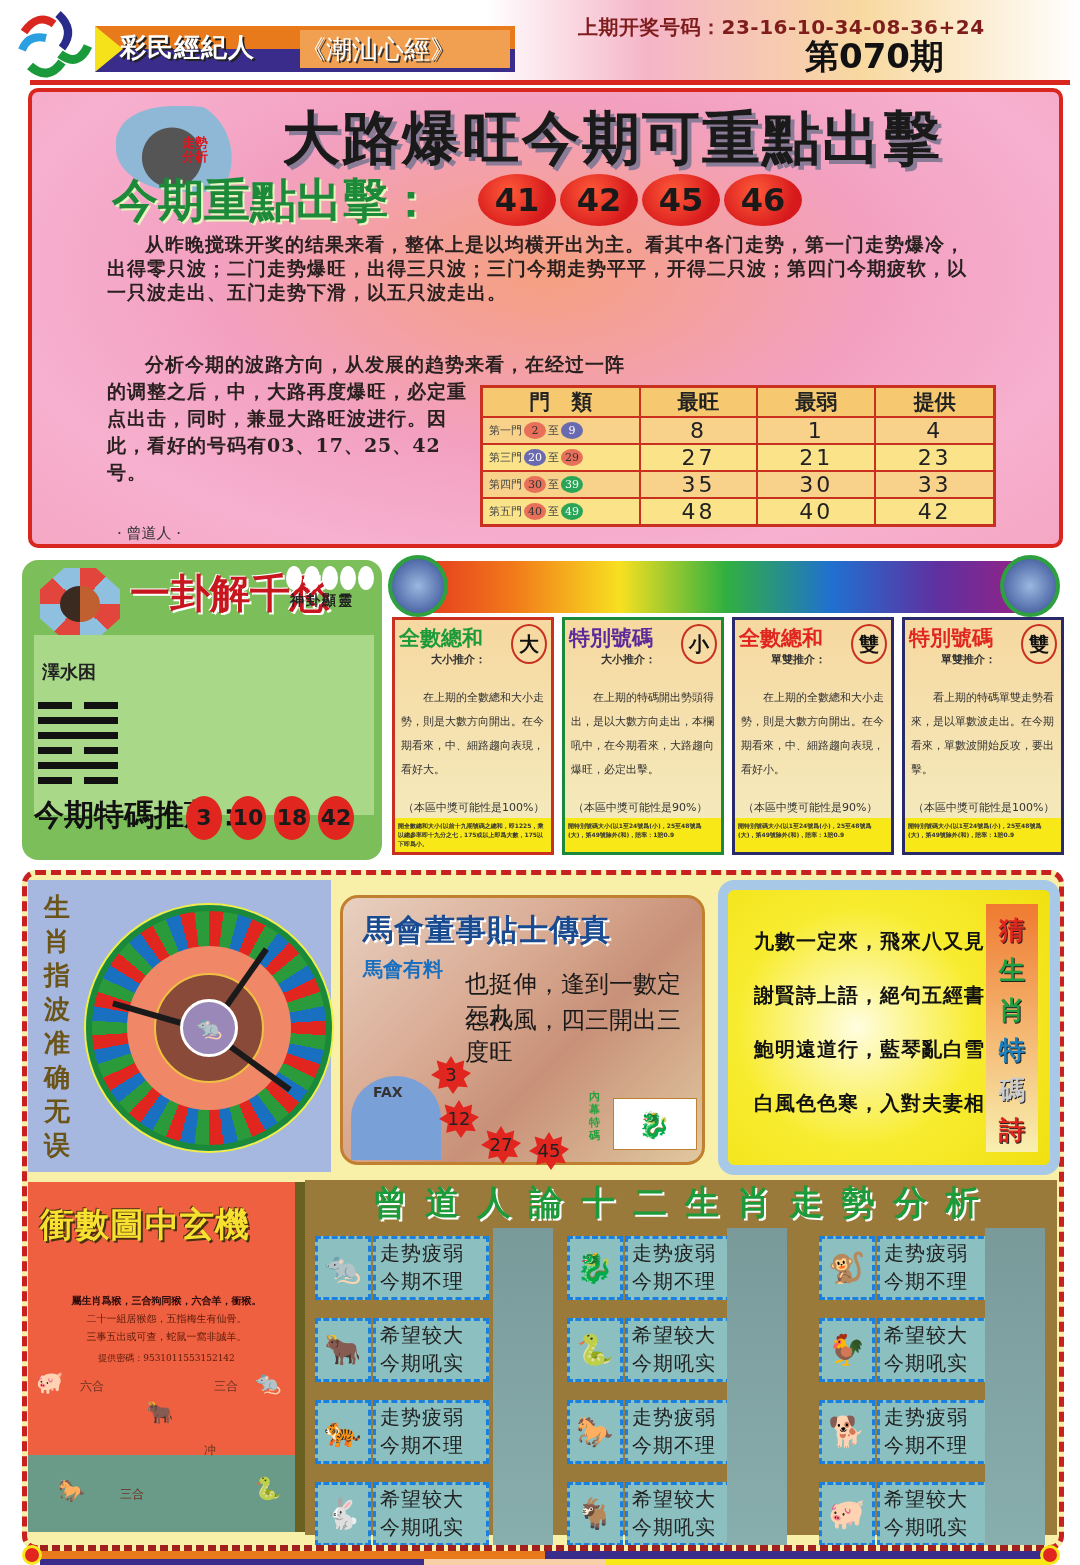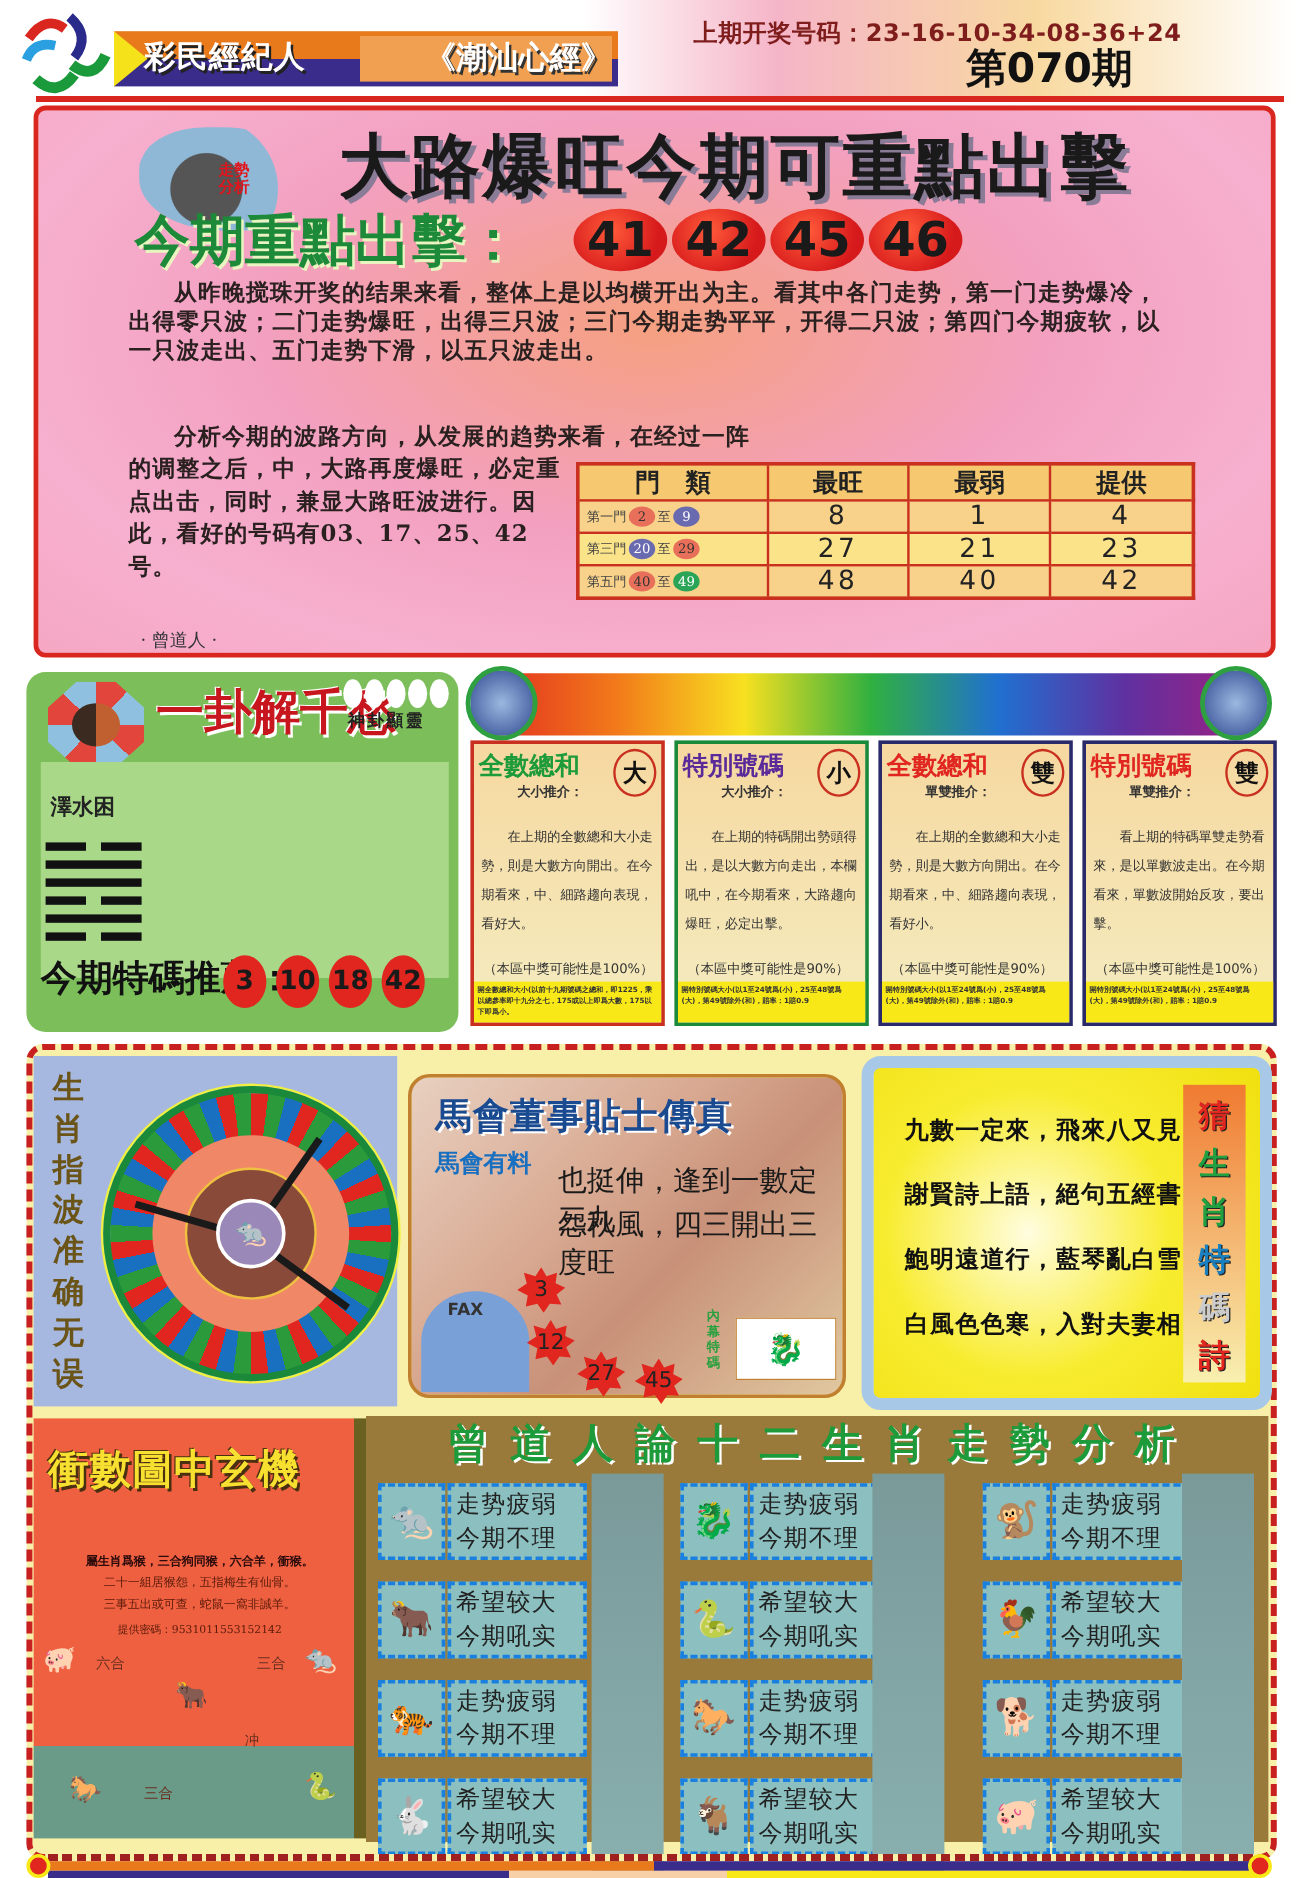--- a/index.html
+++ b/index.html
@@ -4,31 +4,31 @@
 <style>
 *{box-sizing:border-box;margin:0;padding:0}
 body{width:1080px;height:1565px;overflow:hidden;background:#fff;font-family:"DejaVu Sans",sans-serif;position:relative}
 .abs{position:absolute}
 
 #hdr{left:0;top:0;width:1080px;height:85px;background:linear-gradient(90deg,#fff 0%,#fff 45%,#f5b5c8 60%,#f8d9a0 80%,#fff 100%)}
 #logo{left:18px;top:10px;width:78px;height:72px}
 #brandbar{left:95px;top:26px;width:420px;height:46px;background:linear-gradient(180deg,#e87a1c 0 50%,#3a2c8a 50% 100%)}
 #brandbar .tri{position:absolute;left:0;top:0;width:0;height:0;border-top:23px solid transparent;border-bottom:23px solid transparent;border-left:28px solid #f6e21a}
 #brand1{left:120px;top:30px;font-family:"DejaVu Serif",serif;font-weight:bold;font-size:26px;color:#fff;text-shadow:2px 2px 0 #222;letter-spacing:1px}
-#brand2{left:300px;top:30px;width:210px;height:38px;background:#f0a050;font-family:"DejaVu Serif",serif;font-weight:bold;font-size:26px;color:#fff;text-shadow:2px 2px 0 #333;text-align:right;line-height:38px}
+#brand2{left:300px;top:30px;width:210px;height:38px;background:#f0a050;font-family:"DejaVu Serif",serif;font-weight:normal;font-size:26px;color:#fff;text-shadow:2px 2px 0 #333;text-align:left;line-height:38px}
 #lastdraw{left:578px;top:14px;font-size:20px;font-weight:bold;color:#7f1d1d;letter-spacing:0.5px}
 #issue{left:805px;top:34px;font-size:34px;font-weight:bold;color:#111}
 #redline{left:30px;top:80px;width:1040px;height:5px;background:#d9261f}
 
 #s1{left:28px;top:88px;width:1035px;height:460px;border:4px solid #d9261f;border-radius:10px;background:radial-gradient(ellipse at 50% 40%,#f5a080 0%,#f3a0c0 45%,#f7b0cf 75%,#f5a7c3 100%)}
 #s1 .fishicon{left:84px;top:14px;width:140px;height:86px;border-radius:40% 50% 30% 50%;background:radial-gradient(circle at 40% 60%,#555 0 30%,#8fb8d6 31% 60%,transparent 61%)}
 #s1 .fishlbl{left:150px;top:44px;font-size:13px;font-weight:bold;color:#e0141c;line-height:14px;text-align:center}
 #headline{left:250px;top:8px;font-family:"DejaVu Serif",serif;font-weight:bold;font-size:58px;color:#1a1a1a;text-shadow:4px 4px 0 #8a7b96;letter-spacing:2px}
 #hotlbl{left:80px;top:78px;font-family:"DejaVu Serif",serif;font-size:46px;color:#1d8a3a;font-weight:bold;text-shadow:2px 2px 0 #e9f5c0}
-.hotball{position:absolute;top:82px;width:78px;height:52px;border-radius:50%;background:radial-gradient(circle at 40% 35%,#ff5a3a,#d6191b 70%);font-size:40px;font-weight:bold;color:#1a1a1a;text-align:center;line-height:52px;font-family:"DejaVu Sans",sans-serif}
+.hotball{position:absolute;top:82px;width:78px;height:52px;border-radius:50%;background:radial-gradient(circle at 40% 35%,#ff5a3a,#d6191b 70%);font-size:32px;font-weight:bold;color:#1a1a1a;text-align:center;line-height:52px;font-family:"DejaVu Sans",sans-serif}
 .para{position:absolute;font-family:"DejaVu Serif",serif;font-size:19px;font-weight:bold;color:#2a2020;line-height:24px;letter-spacing:1px}
 #sig{left:85px;top:432px;font-size:15px;color:#333;font-family:"DejaVu Serif",serif}
 
 #tbl{left:448px;top:293px;width:516px;border-collapse:collapse;border:3px solid #c9301f}
 #tbl th,#tbl td{border:2px solid #c9301f;text-align:center;height:27px}
 #tbl th{background:#f6c870;font-size:21px;font-weight:bold;color:#222;font-family:"DejaVu Serif",serif}
 #tbl td{font-size:22px;color:#222;letter-spacing:3px}
 #tbl tr:nth-child(odd) td{background:#f8d28a}
 #tbl tr:nth-child(even) td{background:#fbe38a}
 #tbl td.gate{font-size:11px;color:#444;letter-spacing:0;width:158px;text-align:left;padding-left:6px;font-family:"DejaVu Serif",serif}
@@ -150,20 +150,26 @@
           <td>1</td>
           <td>4</td>
         </tr>
         <tr>
           <td class="gate"><span>第三門</span><span class="gb b">20</span><span>至</span><span class="gb r">29</span></td>
           <td>27</td>
           <td>21</td>
           <td>23</td>
         </tr>
         <tr>
+          <td class="gate"><span>第四門</span><span class="gb r">30</span><span>至</span><span class="gb g">39</span></td>
+          <td>35</td>
+          <td>30</td>
+          <td>33</td>
+        </tr>
+        <tr>
           <td class="gate"><span>第五門</span><span class="gb r">40</span><span>至</span><span class="gb g">49</span></td>
           <td>48</td>
           <td>40</td>
           <td>42</td>
         </tr>
       </tbody>
   </table>
 </div>
 
 <div id="s2l" class="abs">

